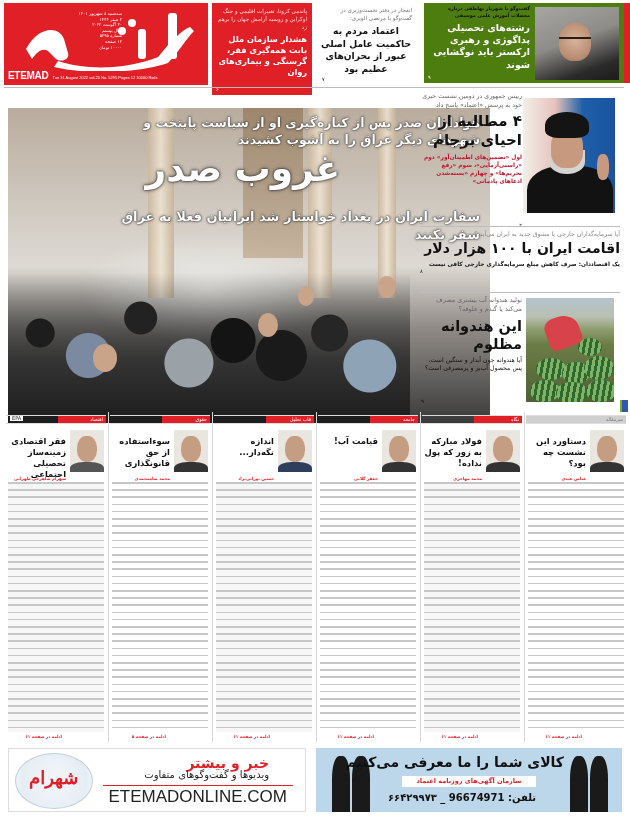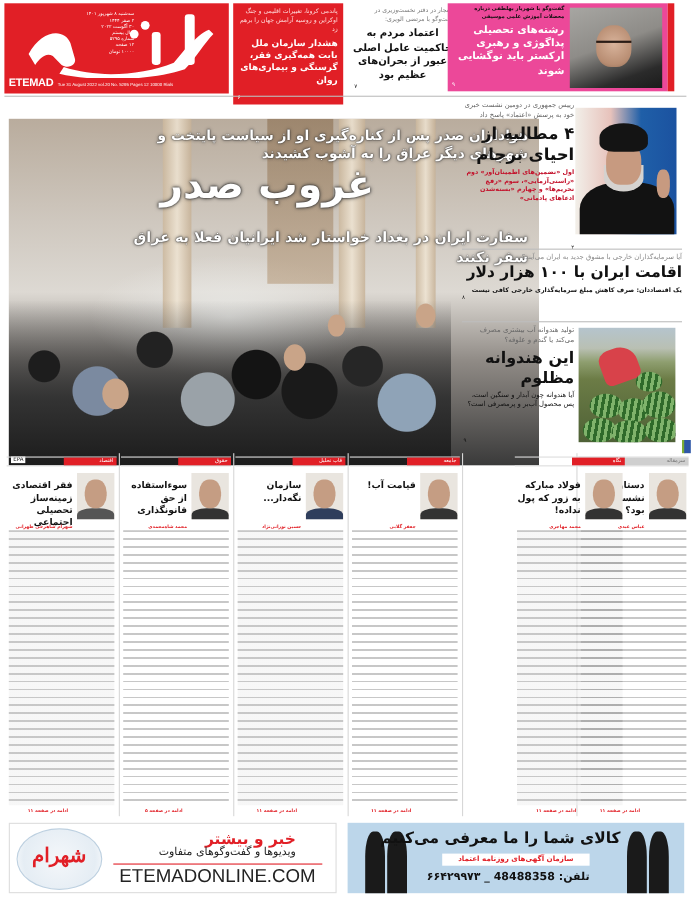--- a/index.html
+++ b/index.html
@@ -21,21 +21,21 @@
   #red-teaser .head { font-size: 8.2px; font-weight: bold; line-height: 11px; margin-top: 3px; }
   #red-teaser .pg { position: absolute; left: 4px; bottom: 3px; font-size: 5px; }
 
   
   #grey-teaser { left: 316px; top: 3px; width: 100px; height: 82px; padding: 3px 4px; text-align: center; }
   #grey-teaser .kicker { font-size: 5.6px; line-height: 8px; color: #777; text-align: right; }
   #grey-teaser .head { font-size: 9.2px; font-weight: bold; line-height: 12.5px; margin-top: 3px; }
   #grey-teaser .pg { position: absolute; left: 6px; bottom: 3px; font-size: 5px; }
 
   
-  #interview-box { left: 407px; top: 3px; width: 200px; height: 80px; background: #ec4899; }
+  #interview-box { left: 424px; top: 3px; width: 200px; height: 80px; background: #4d7c0f; }
   #interview-box .redbar { position: absolute; right: -6px; top: 0; width: 6px; height: 80px; background: #e11f26; }
   #interview-box .photo { position: absolute; right: 5px; top: 4px; width: 84px; height: 73px; background: linear-gradient(160deg,#a7a6a2 0%,#8e8c88 45%,#2b2b2b 80%,#1b1b1b 100%); }
   #interview-box .face { position: absolute; right: 28px; top: 16px; width: 32px; height: 38px; border-radius: 46% 46% 42% 42%; background: radial-gradient(circle at 50% 45%,#d8b39b 0%,#b88d72 70%,#8c6a54 100%); }
   #interview-box .glasses { position: absolute; right: 28px; top: 30px; width: 32px; height: 5px; border-top: 2px solid #2a1c16; }
   #interview-box .txt { position: absolute; right: 94px; top: 3px; width: 102px; }
   #interview-box .kicker { font-size: 4.8px; line-height: 6.5px; color: #111; font-weight: bold; }
   #interview-box .head { font-size: 9.4px; line-height: 12.2px; color: #fff; font-weight: bold; margin-top: 3px; }
   #interview-box .pg { position: absolute; left: 4px; bottom: 3px; font-size: 5px; color: #fff; }
 
   .rule { position: absolute; height: 1px; background: #bdbdbd; }
@@ -256,21 +256,21 @@
         <div class="f"></div>
       </div>
     <div class="title">دستاورد این نشست چه بود؟</div>
     <div class="author">عباس عبدی</div>
   </div>
   <div class="body"></div>
   <div class="more">ادامه در صفحه ۱۱</div>
 </div>
 <div class="vsep" style="left:524px;"></div>
 
-<div class="op-col" style="left:422px;margin-left:46px;">
+<div class="op-col" style="left:422px;">
   <div class="tagbar">
       <div class="tag">نگاه</div>
     </div>
   <div class="card">
     <div class="portrait">
         <div class="b"></div>
         <div class="f"></div>
       </div>
     <div class="title">فولاد مبارکه به زور که پول نداده!</div>
     <div class="author">محمد مهاجری</div>
@@ -299,21 +299,21 @@
 
 <div class="op-col" style="left:214px;">
   <div class="tagbar">
       <div class="tag">قاب تحلیل</div>
     </div>
   <div class="card">
     <div class="portrait">
         <div class="b" style="background:#2f3e5c"></div>
         <div class="f"></div>
       </div>
-    <div class="title">سازمان نگه‌دار...</div>
+    <div class="title">اندازه نگه‌دار...</div>
     <div class="author">حسین نورانی‌نژاد</div>
   </div>
   <div class="body grey"></div>
   <div class="more">ادامه در صفحه ۱۱</div>
 </div>
 <div class="vsep" style="left:212px;"></div>
 
 <div class="op-col" style="left:110px;">
   <div class="tagbar">
       <div class="tag">حقوق</div>
@@ -356,14 +356,14 @@
   <div class="url">ETEMADONLINE.COM</div>
 </div>
 
 <div id="ad-goods" class="abs">
   <div class="sil" style="left:16px;"></div>
   <div class="sil" style="left:36px;"></div>
   <div class="sil" style="left:254px;"></div>
   <div class="sil" style="left:274px;"></div>
   <div class="l1">کالای شما را ما معرفی می‌کنیم</div>
   <div class="band">سازمان آگهی‌های روزنامه اعتماد</div>
-  <div class="phone">تلفن: 48488358 _ ۶۶۴۲۹۹۷۳</div>
+  <div class="phone">تلفن: 96674971 _ ۶۶۴۲۹۹۷۳</div>
 </div>
 
 </body></html>

